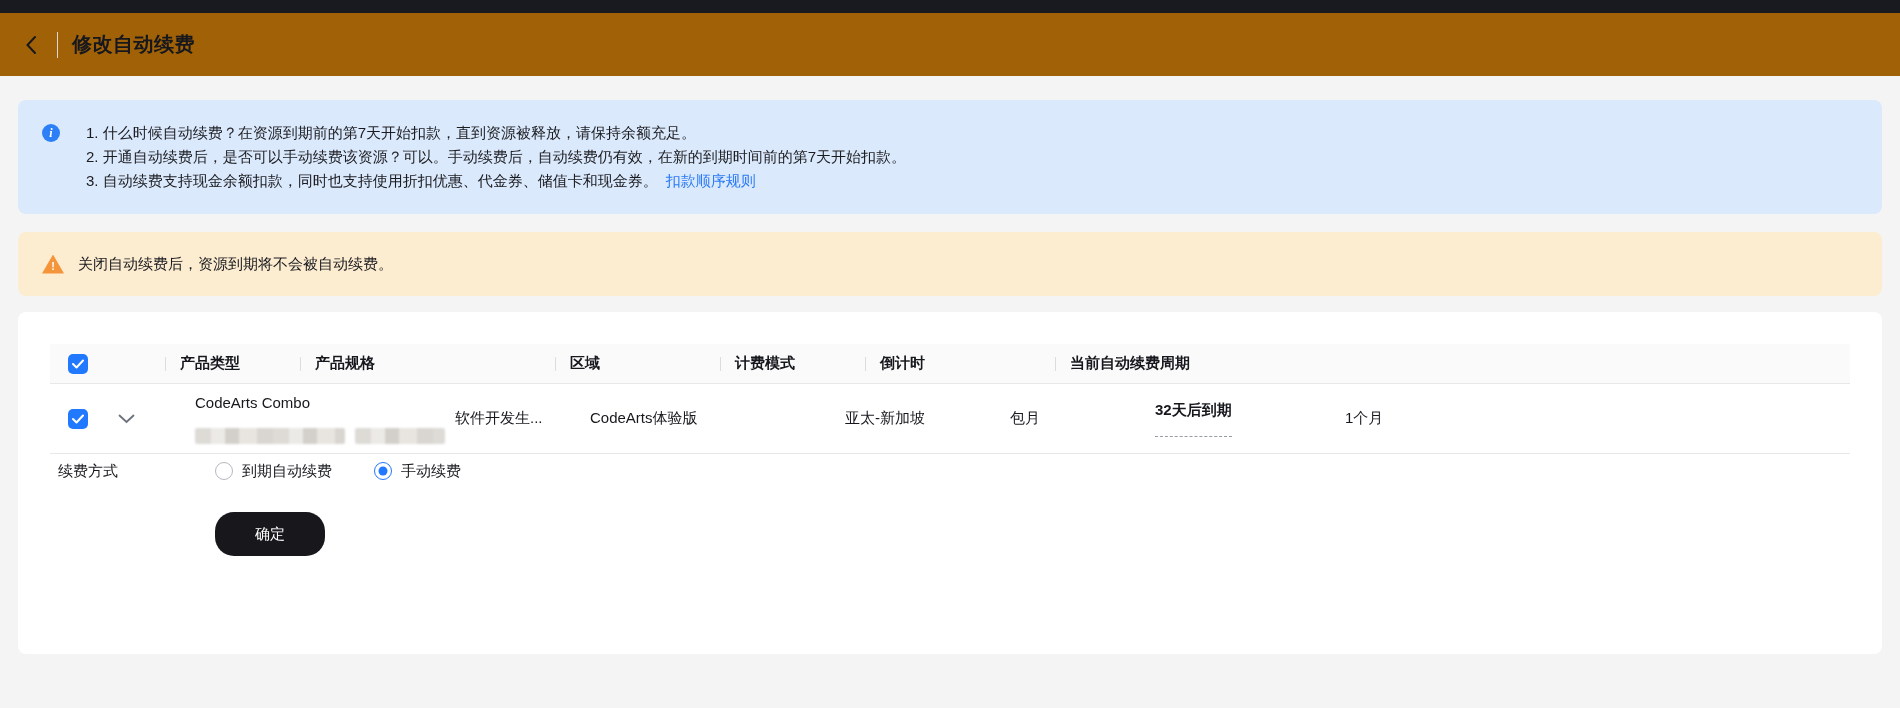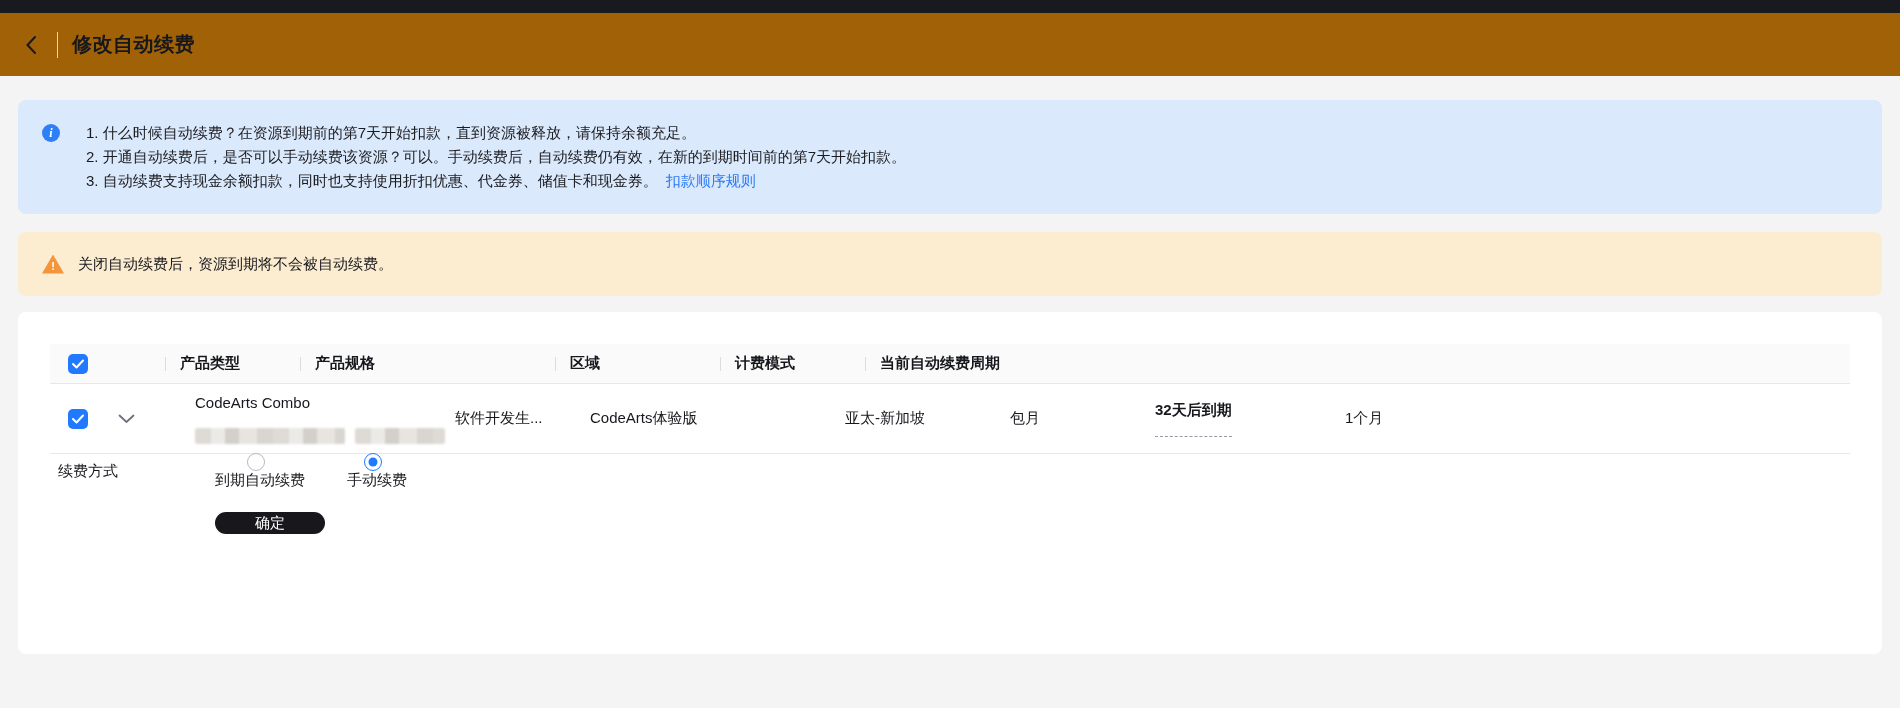--- a/index.html
+++ b/index.html
@@ -96,32 +96,32 @@
   }
   .blur-id .seg1{width:150px;}
   .blur-id .seg2{width:90px;}
   .countdown-text{
     border-bottom:1px dashed #979ba5;padding-bottom:16px;cursor:pointer;font-weight:bold;
   }
 
   
   .form-row{height:34px;display:flex;align-items:center;padding-left:8px;}
   .form-label{width:157px;flex:none;color:var(--text);}
-  .radio-opt{display:flex;align-items:center;cursor:pointer;margin-right:42px;flex-direction:column;}
+  .radio-opt{display:flex;cursor:pointer;margin-right:42px;}
   .radio{
     width:18px;height:18px;border-radius:50%;border:1.5px solid #b5b9c2;background:#fff;
     margin-right:9px;flex:none;position:relative;
   }
   .radio.selected{border-color:var(--accent);}
   .radio.selected::after{
     content:'';position:absolute;left:50%;top:50%;transform:translate(-50%,-50%);
     width:9px;height:9px;border-radius:50%;background:var(--accent);
   }
   .submit-btn{
-    margin:24px 0 0 165px;width:110px;height:22px;border:none;border-radius:19px;
+    margin:24px 0 0 165px;width:110px;height:44px;border:none;border-radius:19px;
     background:#17171c;color:#fff;font-size:15px;cursor:pointer;
     font-family:Liberation Sans, sans-serif;display:block;
   }
 </style>
 </head>
 <body>
 
 <div class="topbar"></div>
 
 <div class="header">
@@ -156,20 +156,21 @@
           <svg width="12" height="10" viewBox="0 0 12 10">
             <path d="M1 5l3.5 3.5L11 1.5" stroke="#fff" stroke-width="2" fill="none" stroke-linecap="round" stroke-linejoin="round"></path>
           </svg>
         </span>
       </div>
       <div class="c c-expand"></div>
       <div class="c c-type th sep">产品类型</div>
       <div class="c c-spec th sep">产品规格</div>
       <div class="c c-region th sep">区域</div>
       <div class="c c-billing th sep">计费模式</div>
+      <div class="c c-countdown th sep">倒计时</div>
       <div class="c c-period th sep">当前自动续费周期</div>
     </div>
 
     <div class="trow tbody-row">
       <div class="c c-check">
         <span class="checkbox">
           <svg width="12" height="10" viewBox="0 0 12 10">
             <path d="M1 5l3.5 3.5L11 1.5" stroke="#fff" stroke-width="2" fill="none" stroke-linecap="round" stroke-linejoin="round"></path>
           </svg>
         </span>

